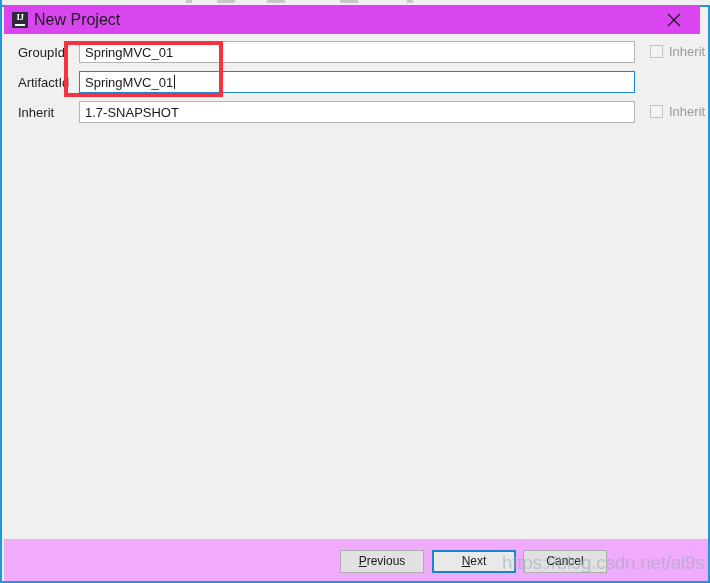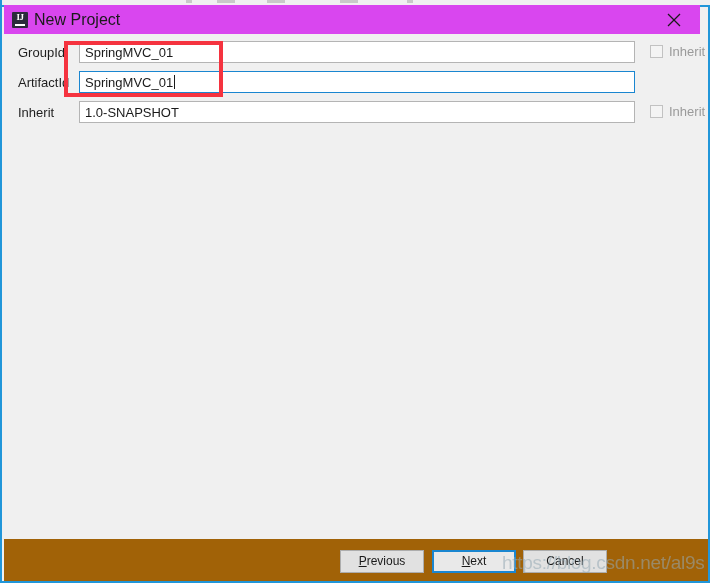--- a/index.html
+++ b/index.html
@@ -163,21 +163,21 @@
     box-sizing: border-box;
     border: 4px solid #f5333f;
     pointer-events: none;
   }
 
   
   #footer {
     position: absolute;
     left: 2px; top: 539px;
     width: 704px; height: 42px;
-    background: #a16207;
+    background: #f0abfc;
   }
   .btn {
     position: absolute;
     top: 11px;
     width: 84px; height: 23px;
     box-sizing: border-box;
     background: #e1e1e1;
     border: 1px solid #adadad;
     font-size: 12px;
     color: #1a1a1a;
@@ -252,21 +252,21 @@
     <div class="row" id="row-artifactid">
       <div class="row-label">ArtifactId</div>
       <div class="text-field focused">
         <div class="value"><span>SpringMVC_01</span><span class="caret"></span></div>
       </div>
     </div>
 
     <div class="row" id="row-version">
       <div class="row-label">Inherit</div>
       <div class="text-field">
-        <div class="value">1.0-SNAPSHOT</div>
+        <div class="value">1.7-SNAPSHOT</div>
       </div>
       <div class="inherit-box">
         <div class="cb"></div>
         <div class="cb-label">Inherit</div>
       </div>
     </div>
 
   </div>
 
   <div id="annotation-rect"></div>

